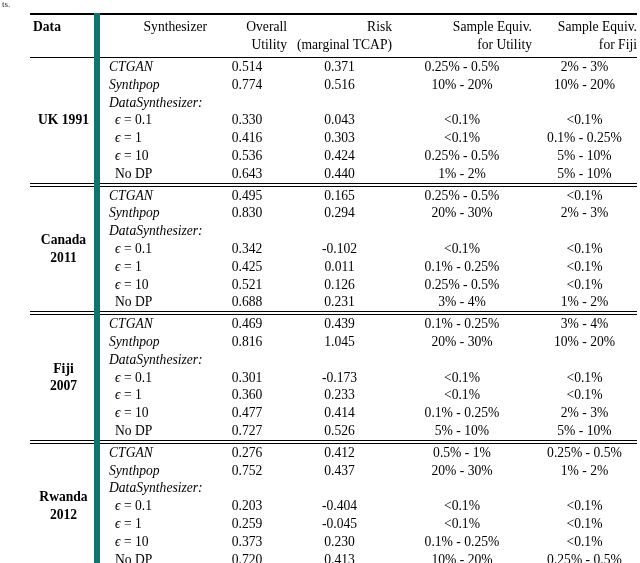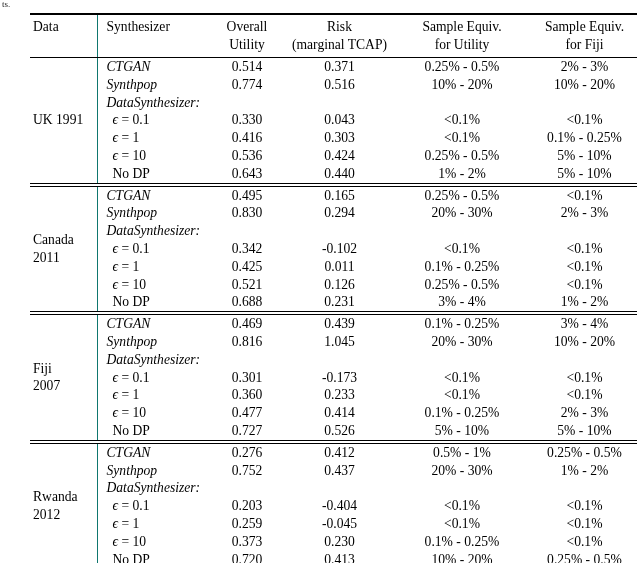--- a/index.html
+++ b/index.html
@@ -40,43 +40,43 @@
   col.c-synth { width: 110px; }
   col.c-util  { width: 80px; }
   col.c-risk  { width: 105px; }
   col.c-sequ  { width: 140px; }
   col.c-seqr  { width: 105px; }
 
   thead th {
     border-bottom: 1px solid #000000;
     font-weight: normal;
     vertical-align: top;
-    text-align: center;
+    text-align: right;
     padding: 3px 0 4px 0;
     line-height: 17.5px;
   }
   thead th.col-data,
   thead th.col-synth {
     text-align: left;
   }
   thead th.col-data { padding-left: 3px; }
-  thead th.col-synth { padding-left: 9px; }
-
-  .col-data { border-right: 1px solid #0f766e; }
+  thead th.col-synth { padding-left: 9px; text-align: right; }
+
+  .col-data { border-right: 6px solid #0f766e; font-weight: bold; }
 
   tbody td {
     height: 17.8px;
     line-height: 17.8px;
     padding: 0;
     vertical-align: middle;
     white-space: nowrap;
     overflow: hidden;
   }
   tbody td.col-data {
-    text-align: left;
+    text-align: center;
     padding-left: 3px;
     line-height: 17.8px;
   }
   tbody td.col-synth {
     text-align: left;
     padding-left: 9px;
   }
   tbody td.col-synth.italic { font-style: italic; margin-left: 36px; }
   tbody td.col-synth.math,
   tbody td.col-synth.indent { padding-left: 15px; }

